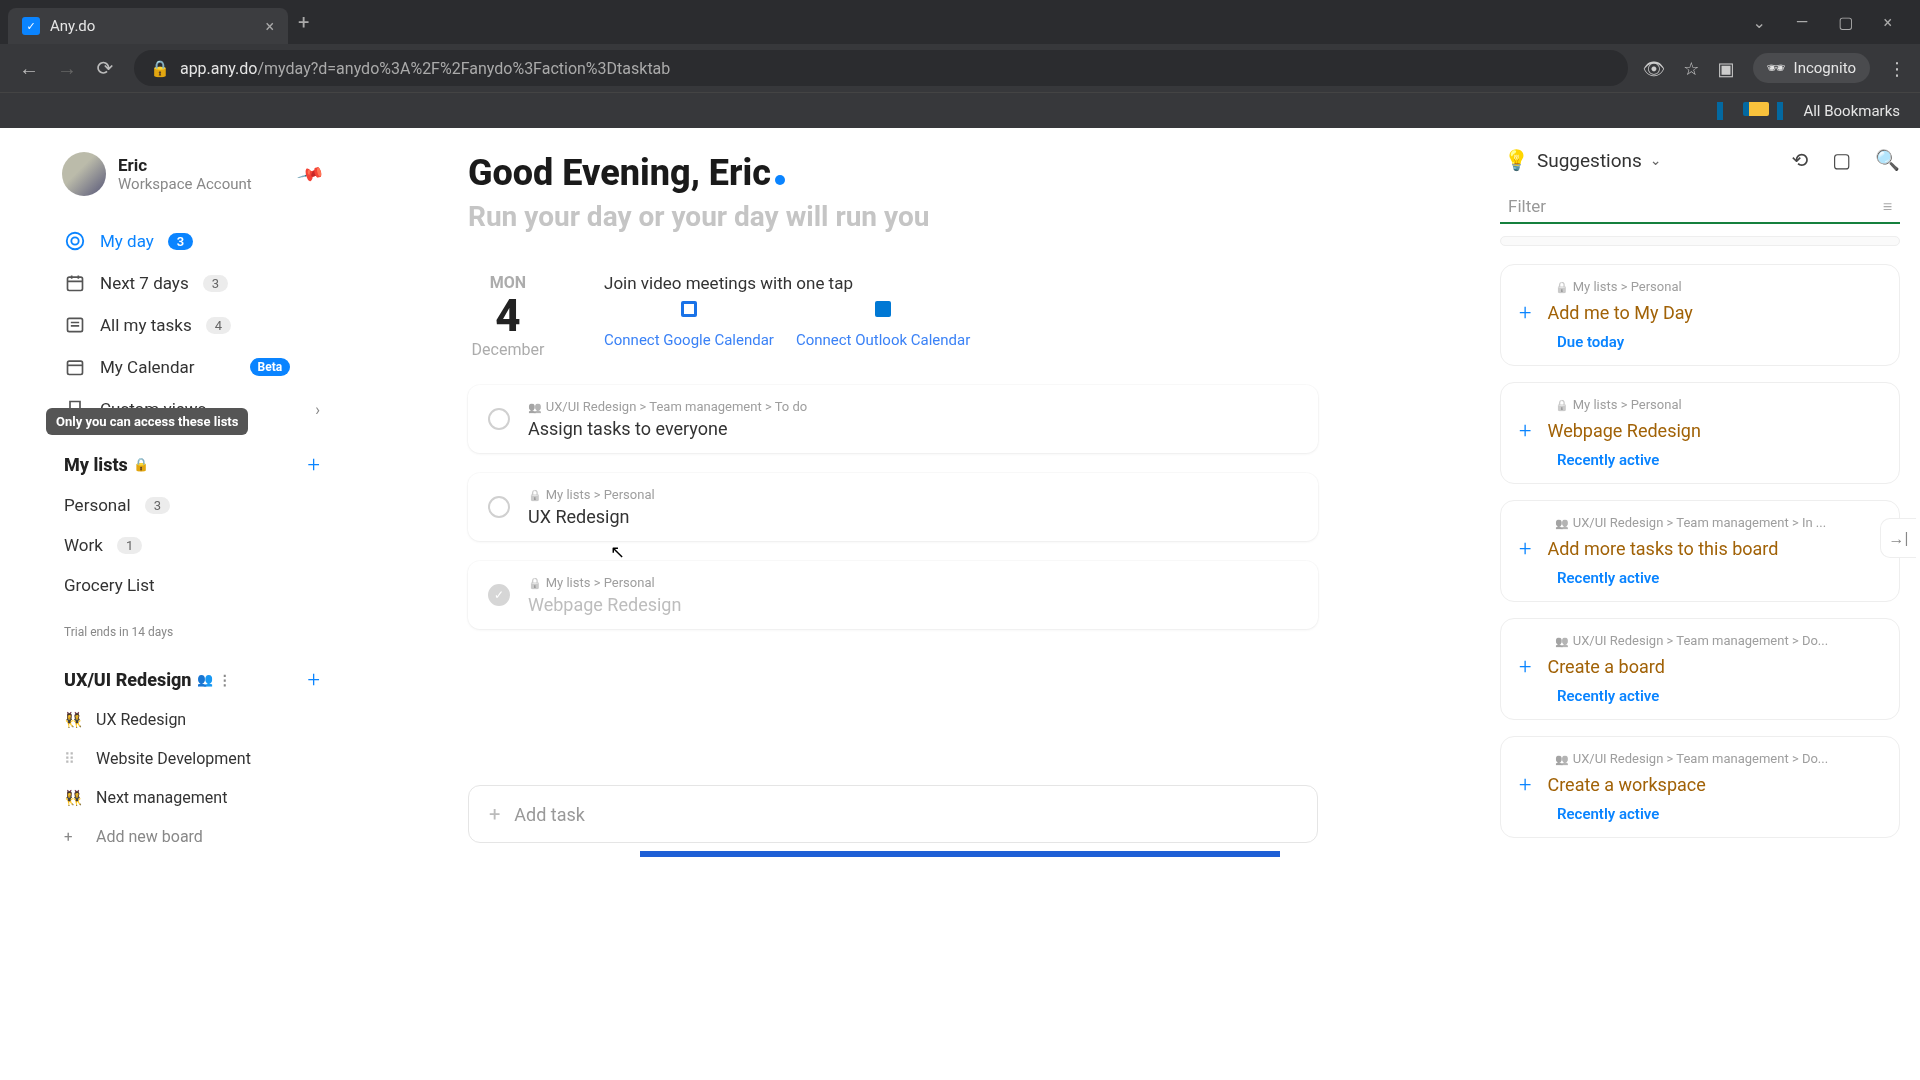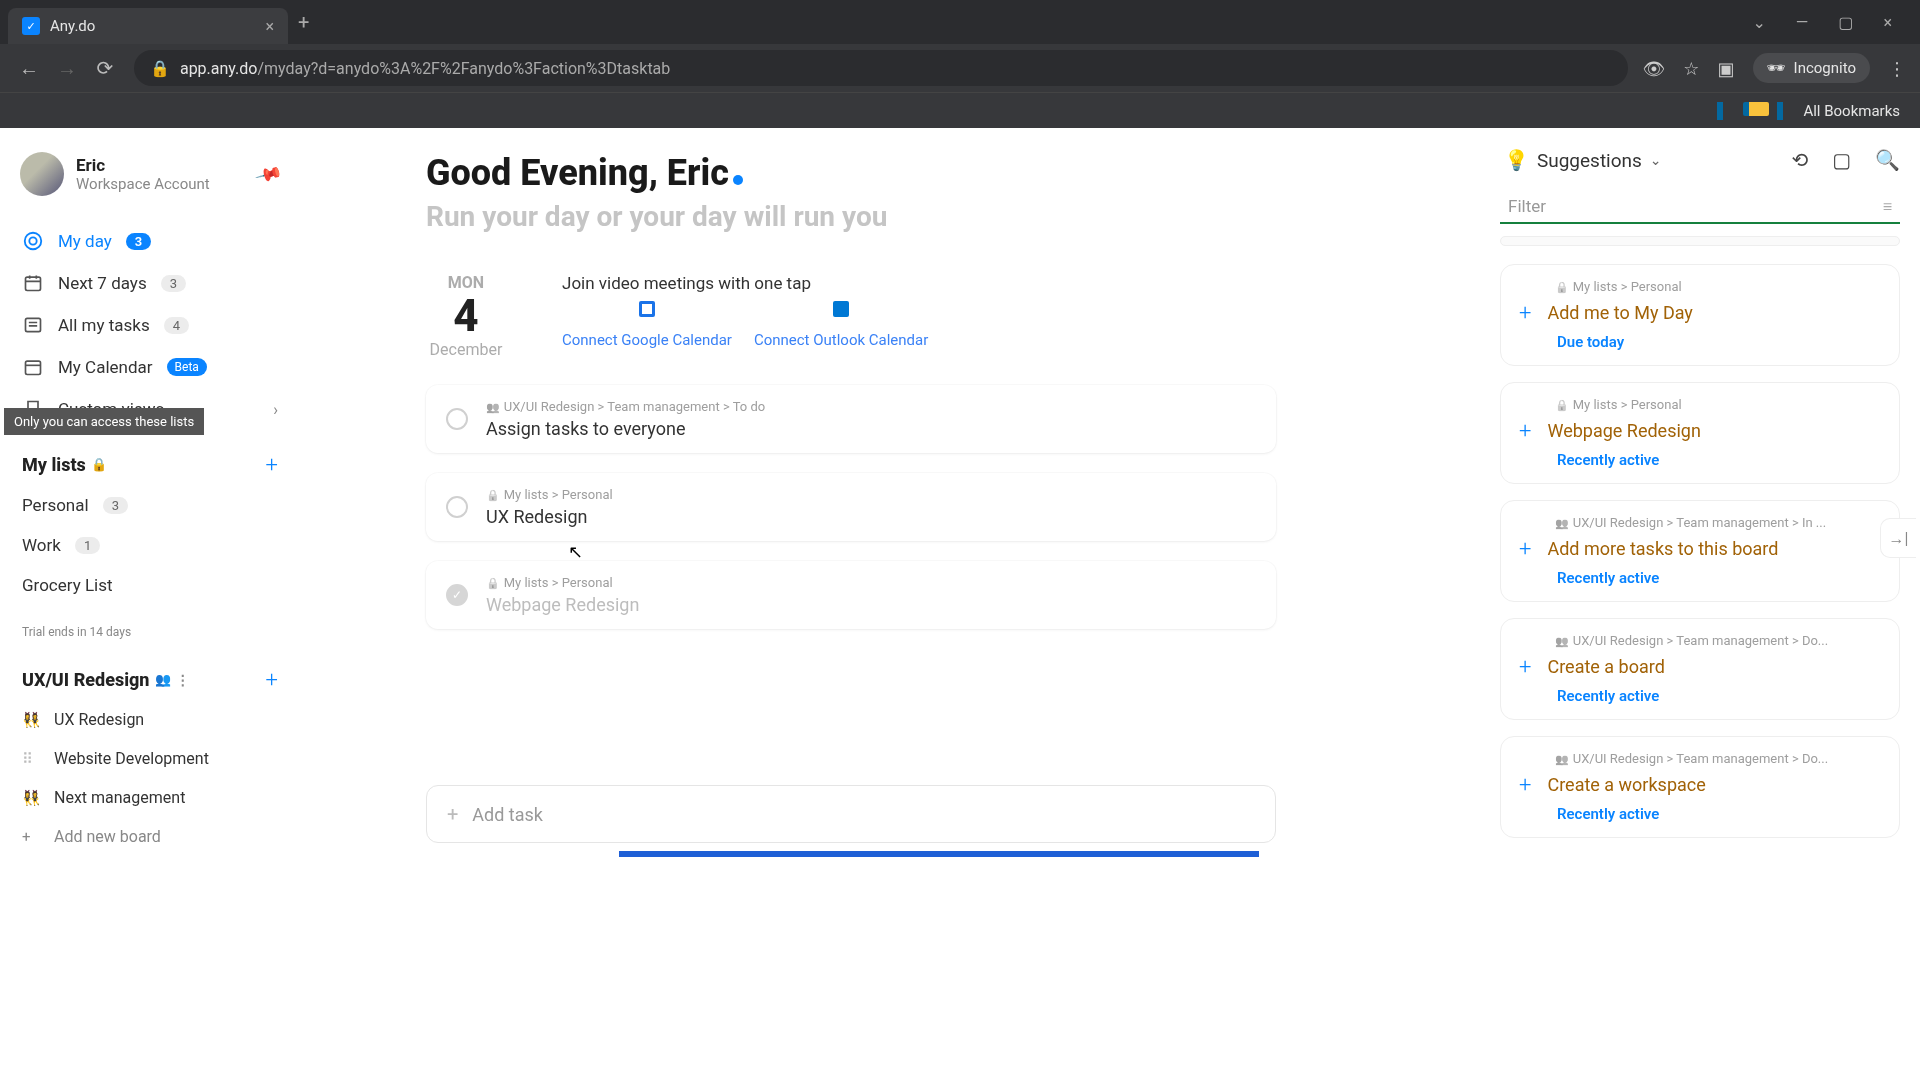--- a/index.html
+++ b/index.html
@@ -18,41 +18,41 @@
 .nav-btn.disabled { color: #666; }
 .addr-bar { flex: 1; display: flex; align-items: center; background: #2b2c2f; border-radius: 24px; height: 36px; padding: 0 16px; gap: 10px; color: #aaa; font-size: 16px; margin: 0 6px; }
 .addr-bar .host { color: #e5e5e5; }
 .right-tools { display: flex; align-items: center; gap: 18px; color: #ccc; font-size: 18px; }
 .incognito-badge { display: flex; align-items: center; gap: 8px; background: #4a4b4e; padding: 6px 14px; border-radius: 20px; font-size: 15px; color: #e5e5e5; }
 .bookmark-bar { display: flex; justify-content: flex-end; align-items: center; height: 36px; padding: 0 20px; background: #37383b; border-top: 1px solid #444; color: #e5e5e5; font-size: 15px; }
 .bookmark-bar span { display: flex; align-items: flex-start; gap: 8px; border-left: 6px solid #0369a1; padding-left: 20px; }
 .bm-folder { width: 18px; height: 14px; background: #f9c23c; border-radius: 2px; }
 
 
-.app { display: flex; height: 726px; background: #fff; }
+.app { display: flex; height: 726px; background: #fff; padding-left: 42px; }
 .sidebar { width: 300px; padding: 20px 12px; }
 .main { flex: 1; padding: 24px 48px 0 126px; position: relative; }
 .rightpanel { width: 420px; padding: 20px 20px 0 0; display: flex; flex-direction: column; }
 
 
 .profile { display: flex; align-items: center; gap: 12px; padding: 4px 8px; margin-bottom: 20px; }
 .avatar { width: 44px; height: 44px; border-radius: 50%; background: linear-gradient(135deg, #bba 40%, #557 100%); }
 .profile .name { font-weight: 700; font-size: 17px; color: #222; }
 .profile .sub { font-size: 15px; color: #888; }
 .pin { margin-left: auto; color: #0a84ff; font-size: 18px; transform: rotate(30deg); }
 .navitem { display: flex; align-items: center; gap: 14px; padding: 10px 10px; font-size: 17px; color: #333; border-radius: 8px; cursor: pointer; }
 .navitem .icon { width: 22px; height: 22px; display: flex; align-items: center; justify-content: center; color: #555; }
 .navitem.active { color: #0a84ff; }
 .navitem.active .icon { color: #0a84ff; }
 .badge-blue { background: #0a84ff; color: #fff; border-radius: 12px; font-size: 13px; font-weight: 600; padding: 1px 9px; }
 .badge-grey { background: #ececec; color: #666; border-radius: 12px; font-size: 13px; padding: 1px 9px; }
-.badge-beta { background: #0a84ff; color: #fff; border-radius: 10px; font-size: 12px; font-weight: 400; padding: 2px 8px; }
+.badge-beta { background: #0a84ff; color: #fff; border-radius: 10px; font-size: 12px; font-weight: 700; padding: 2px 8px; margin-left: 41px; }
 .chev { margin-left: auto; color: #888; font-size: 16px; }
 .section-header { display: flex; align-items: center; padding: 8px 10px; margin-top: 14px; font-size: 18px; font-weight: 800; color: #222; position: relative; }
-.tooltip { position: absolute; top: -36px; left: -8px; background: #555; color: #fff; font-size: 13px; font-weight: 400; padding: 6px 10px; border-radius: 0; white-space: nowrap; }
+.tooltip { position: absolute; top: -36px; left: -8px; background: #555; color: #fff; font-size: 13px; font-weight: 700; padding: 6px 10px; border-radius: 6px; white-space: nowrap; }
 .section-header .plus { margin-left: auto; color: #0a84ff; font-size: 22px; font-weight: 300; }
 .section-header .lock-small { color: #aaa; font-size: 13px; margin-left: 6px; font-weight: 400; }
 .trial { font-size: 12px; color: #888; padding: 6px 10px; margin-top: 14px; }
 .proj-head .more { color: #888; font-size: 14px; margin-left: 4px; }
 .proj-head .people { color: #aaa; font-size: 13px; margin-left: 6px; font-weight: 400; }
 .board-item { display: flex; align-items: center; gap: 12px; padding: 10px 10px; font-size: 16px; color: #333; }
 .board-icon { width: 20px; font-size: 15px; }
 .add-board { color: #888; }
 
 

